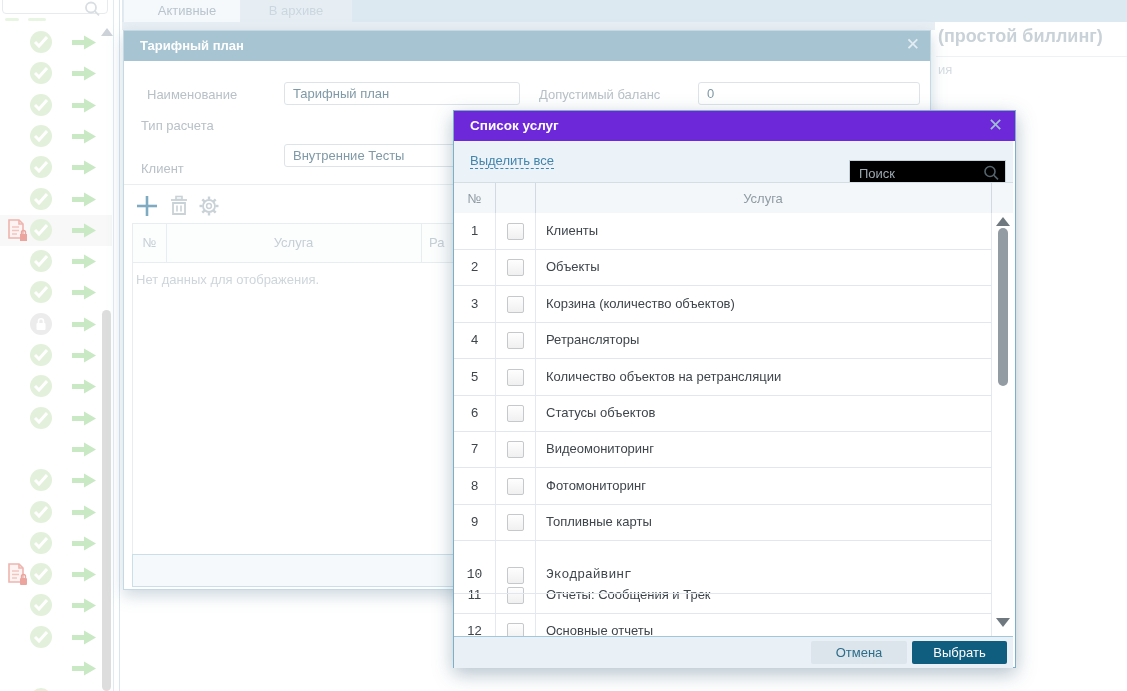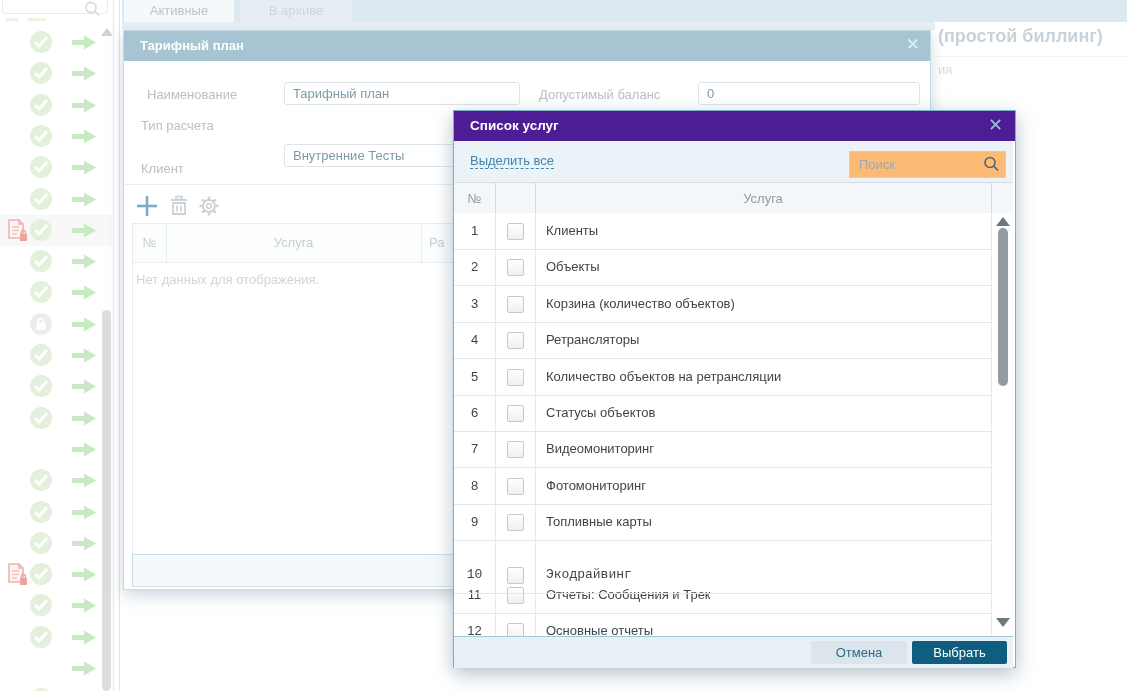--- a/index.html
+++ b/index.html
@@ -28,21 +28,21 @@
     border-left:6px solid transparent;border-right:6px solid transparent;
     border-bottom:8px solid #ccd2d7;}
   .sb-thumb{left:102px;top:310px;width:9px;height:381px;background:#dddddd;border-radius:5px;}
   .sb-sliver1{left:5px;top:18px;width:14px;height:3px;background:#e9f5e3;border-radius:2px;}
   .sb-sliver2{left:28px;top:18px;width:18px;height:3px;background:#e9f5e3;border-radius:2px;}
 
   
   #tabbar{left:122px;top:0;width:1005px;height:22px;background:#dde9f0;}
   .tab{top:0;height:22px;line-height:22px;text-align:center;}
   .tab-active{left:1px;width:110px;background:#f5f9fb;border-left:1px solid #e3ebf0;
-    border-right:1px solid #e3ebf0;color:#b9c5ce;}
+    border-right:1px solid #e3ebf0;color:#b9c5ce;padding-left:8px;}
   .tab-inactive{left:118px;width:112px;background:#e6eef4;color:#cbd6de;}
   #toolbar-remnant{left:122px;top:22px;width:813px;height:8px;background:#e8eff4;}
   #bg-title{left:938px;top:26px;font-weight:bold;font-size:18px;color:#c9d2d8;}
   #bg-divider{left:936px;top:56px;width:191px;height:1px;background:#eff2f4;}
   #bg-fragment{left:938px;top:62px;color:#d5dce0;}
 
   
   #dlg{left:123px;top:30px;width:806px;height:558px;background:#fff;
     border:1px solid #c3dae5;box-shadow:0 6px 14px rgba(120,150,170,.35);z-index:5;}
   #dlg-header{left:0;top:0;width:100%;height:30px;background:#a7c4d2;}
@@ -55,27 +55,27 @@
   #dlg-table{left:8px;top:192px;width:788px;height:330px;border:1px solid #e7edf0;background:#fff;}
   #dlg-thead{left:0;top:0;width:100%;height:38px;border-bottom:1px solid #e7edf0;background:#fcfdfd;}
   .dlg-col-sep{top:0;width:1px;height:38px;background:#e7edf0;}
   .dlg-th{top:0;line-height:38px;color:#c5cfd6;text-align:center;}
   #dlg-empty{left:3px;top:48px;color:#ced6db;}
   #dlg-footer{left:8px;top:523px;width:786px;height:31px;background:#f5f9fb;border:1px solid #cbdfe9;}
 
   
   #modal{left:453px;top:110px;width:561px;height:556px;background:#fff;
     border:1px solid #7db0c8;box-shadow:0 6px 18px rgba(40,80,110,.35);z-index:10;}
-  #modal-header{left:0;top:0;width:100%;height:30px;background:#4c1d95;}
+  #modal-header{left:0;top:0;width:100%;height:30px;background:#6d28d9;}
   #modal-title{left:16px;top:0;line-height:30px;color:#fff;font-weight:bold;font-size:13.5px;}
   #modal-close{right:12px;top:3px;font-size:18px;color:#9dbecf;cursor:default;}
   #modal-strip{left:0;top:30px;width:559px;height:41px;background:#ebf3f9;}
   #select-all{left:16px;top:12px;color:#4384ac;border-bottom:1px dashed #4384ac;
     line-height:15px;cursor:pointer;}
-  #modal-search{right:7px;top:10px;width:155px;height:25px;background:#fdba74;
+  #modal-search{right:7px;top:19px;width:155px;height:25px;background:#000000;
     border:1px solid #c6d2da;margin-left:8px;}
   #modal-search input{position:absolute;left:7px;top:2px;width:120px;height:19px;border:none;
     outline:none;font-family:"Liberation Sans",sans-serif;font-size:13px;color:#5a6a72;background:transparent;}
   #modal-search input::placeholder{color:#9da9b1;opacity:1;}
   #modal-search svg{position:absolute;right:5px;top:4px;}
   #modal-thead{left:0;top:71px;width:559px;height:31px;background:#f3f7f9;
     border-top:1px solid #d4dfe5;border-bottom:1px solid #cfdbe2;}
   .m-th{top:0;line-height:31px;color:#8f9ca4;text-align:center;}
   #modal-rows{left:0;top:102px;width:559px;height:423px;overflow:hidden;background:#fff;}
   .m-vline{top:0;width:1px;height:423px;background:#e2eaef;z-index:2;}

